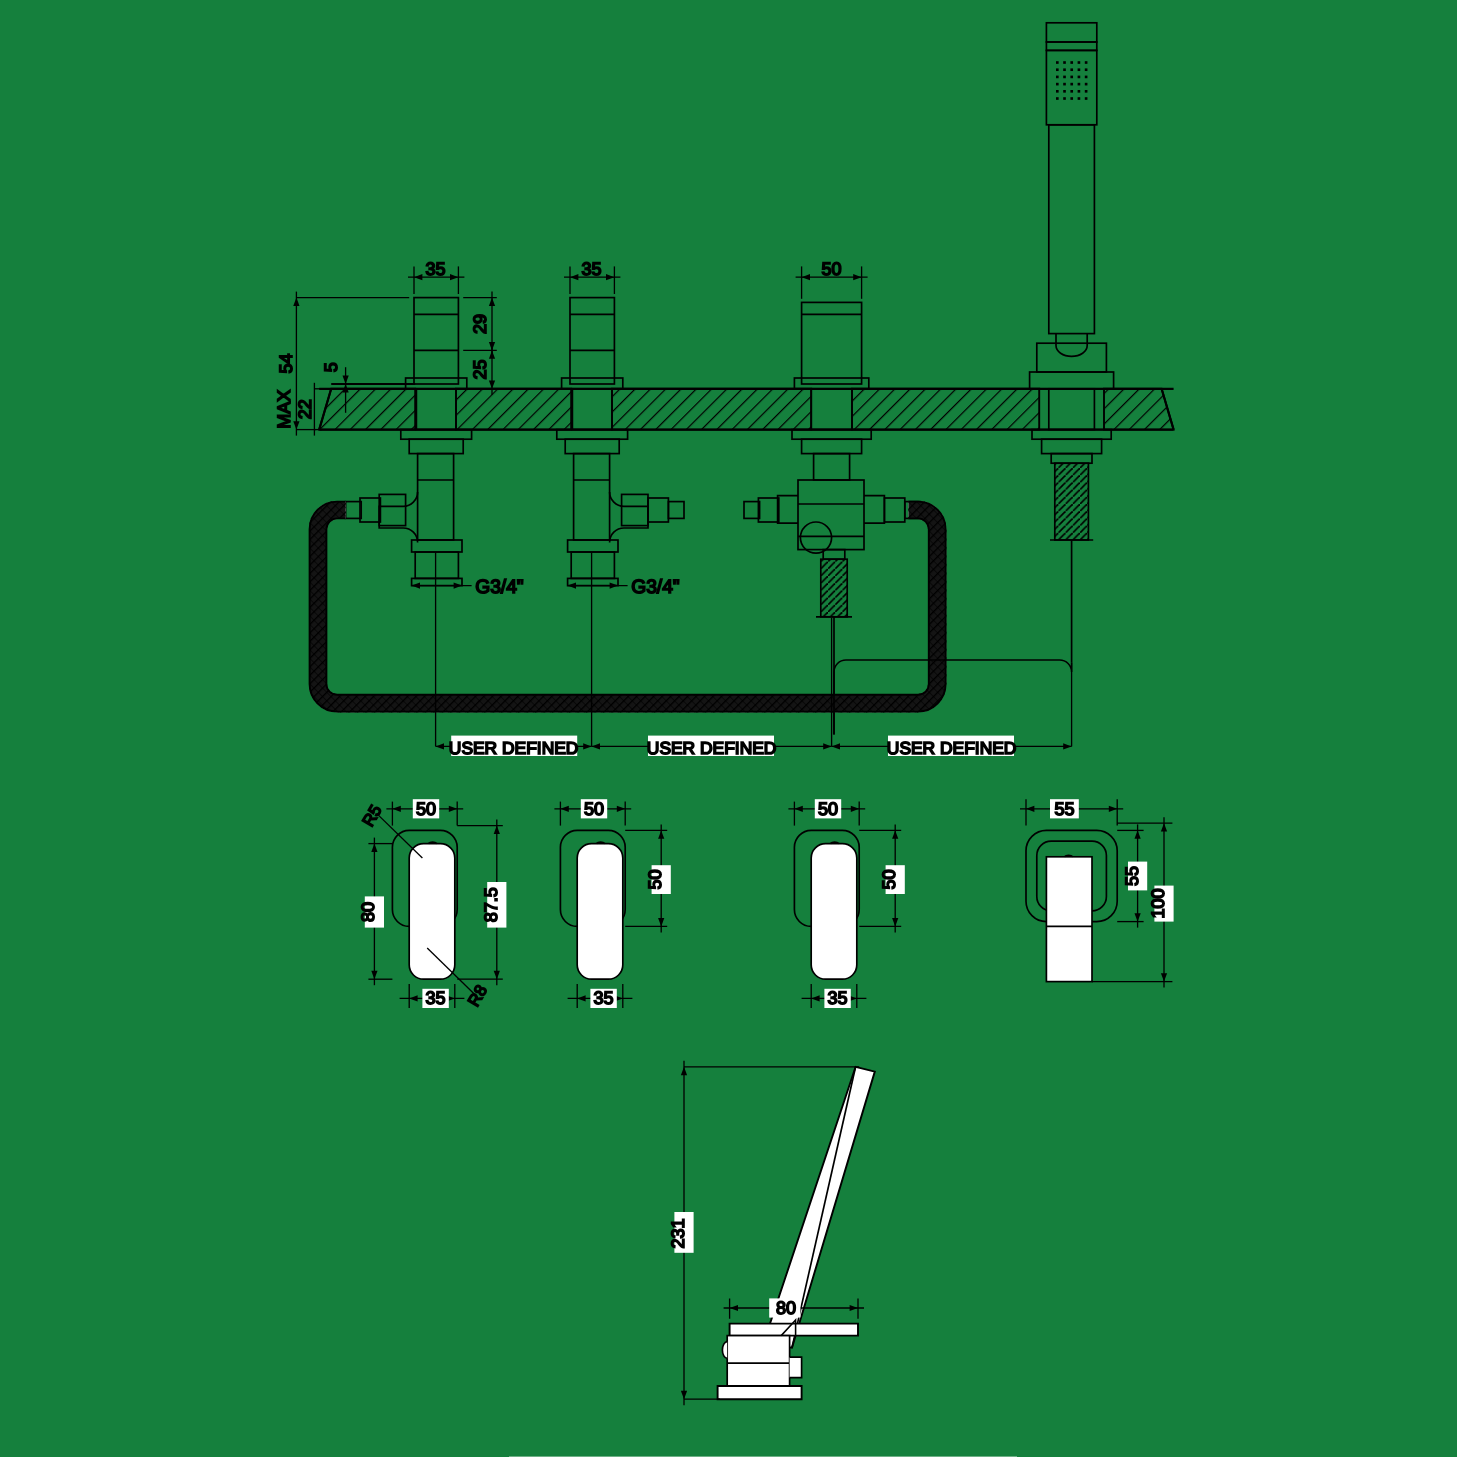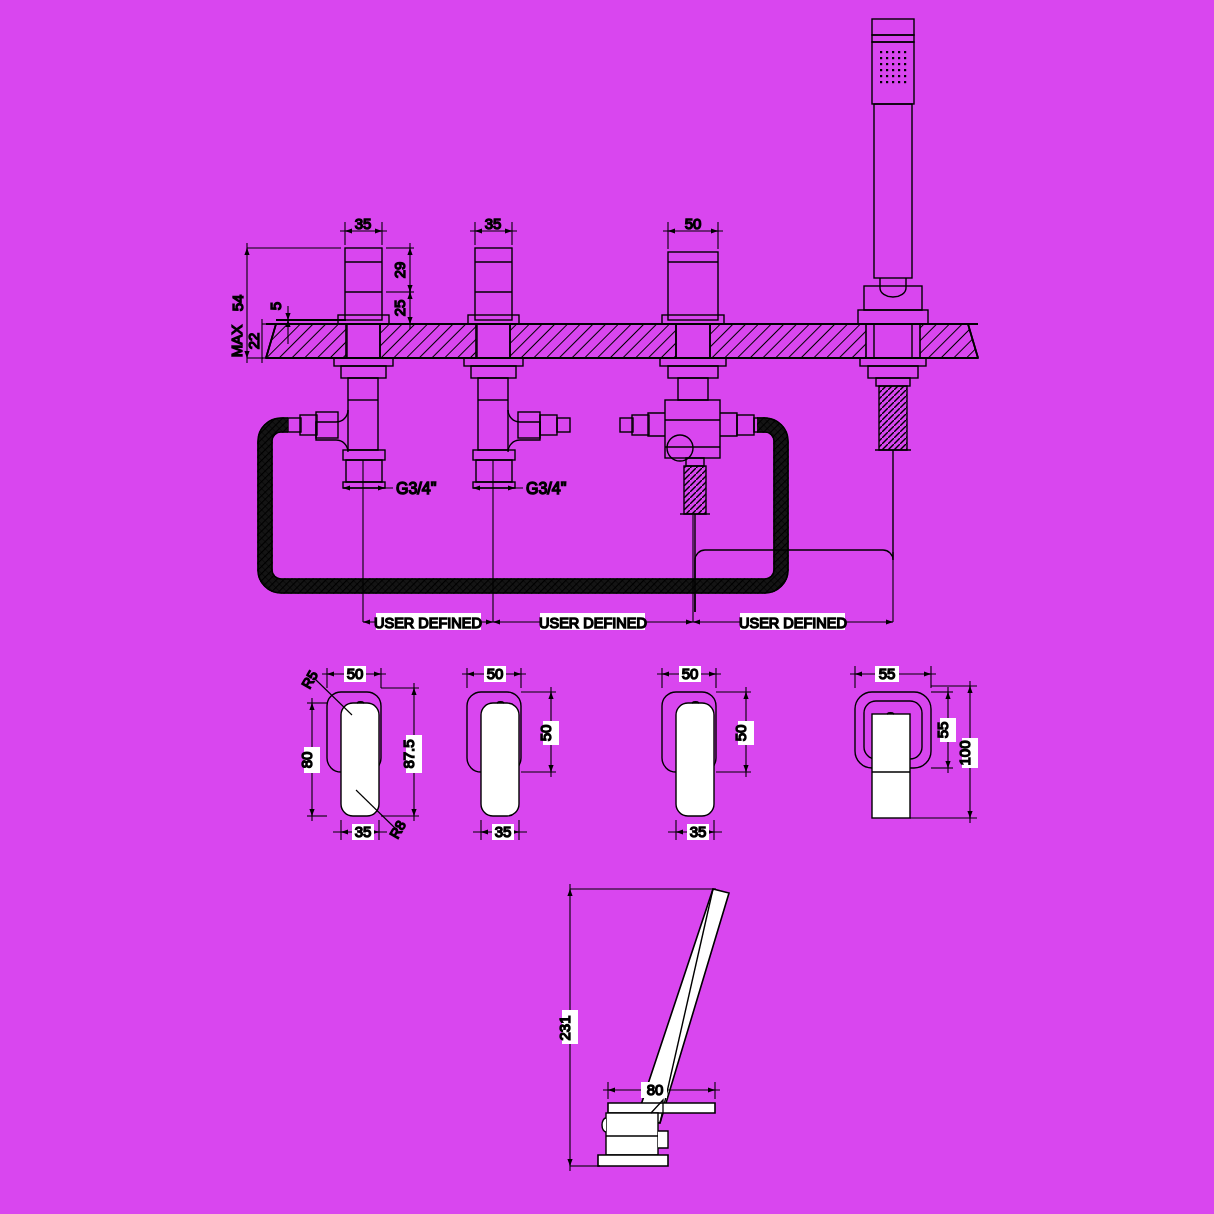--- a/index.html
+++ b/index.html
@@ -7,21 +7,21 @@
     padding: 0;
     background: #ffffff;
   }
   body {
     font-family: "Liberation Sans", sans-serif;
   }
   #sheet {
     position: relative;
     width: 1214px;
     height: 1214px;
-    background: #d946ef;
+    background: #15803d;
     overflow: hidden;
   }
   #sheet svg {
     display: block;
   }
   text {
     font-family: "Liberation Sans", sans-serif;
     fill: #000000;
   }
 </style>

